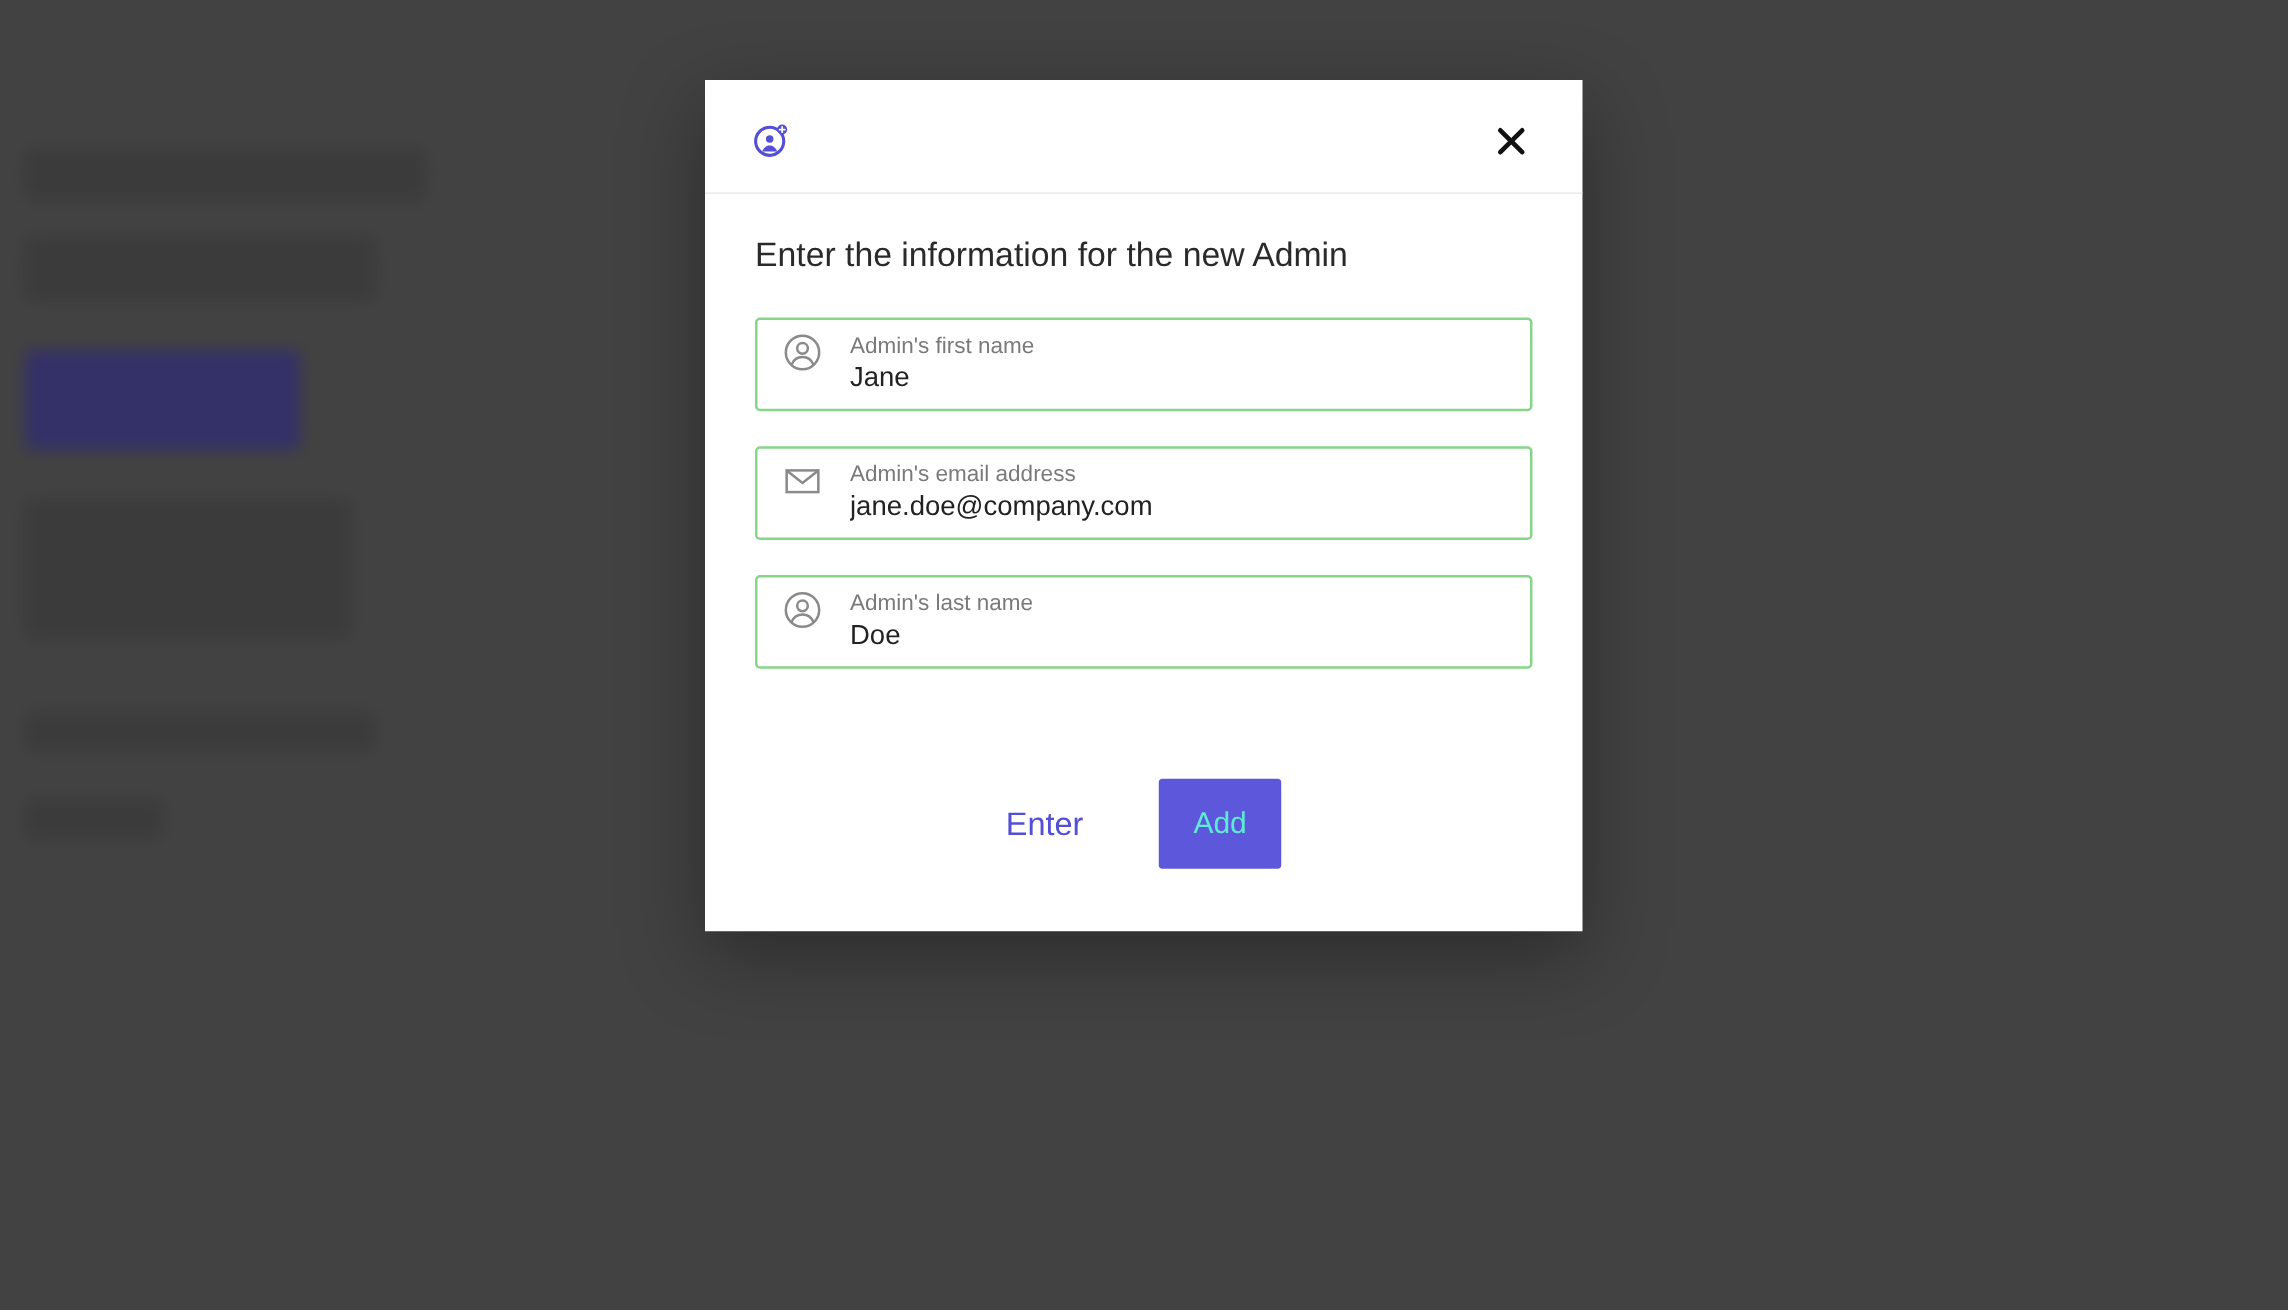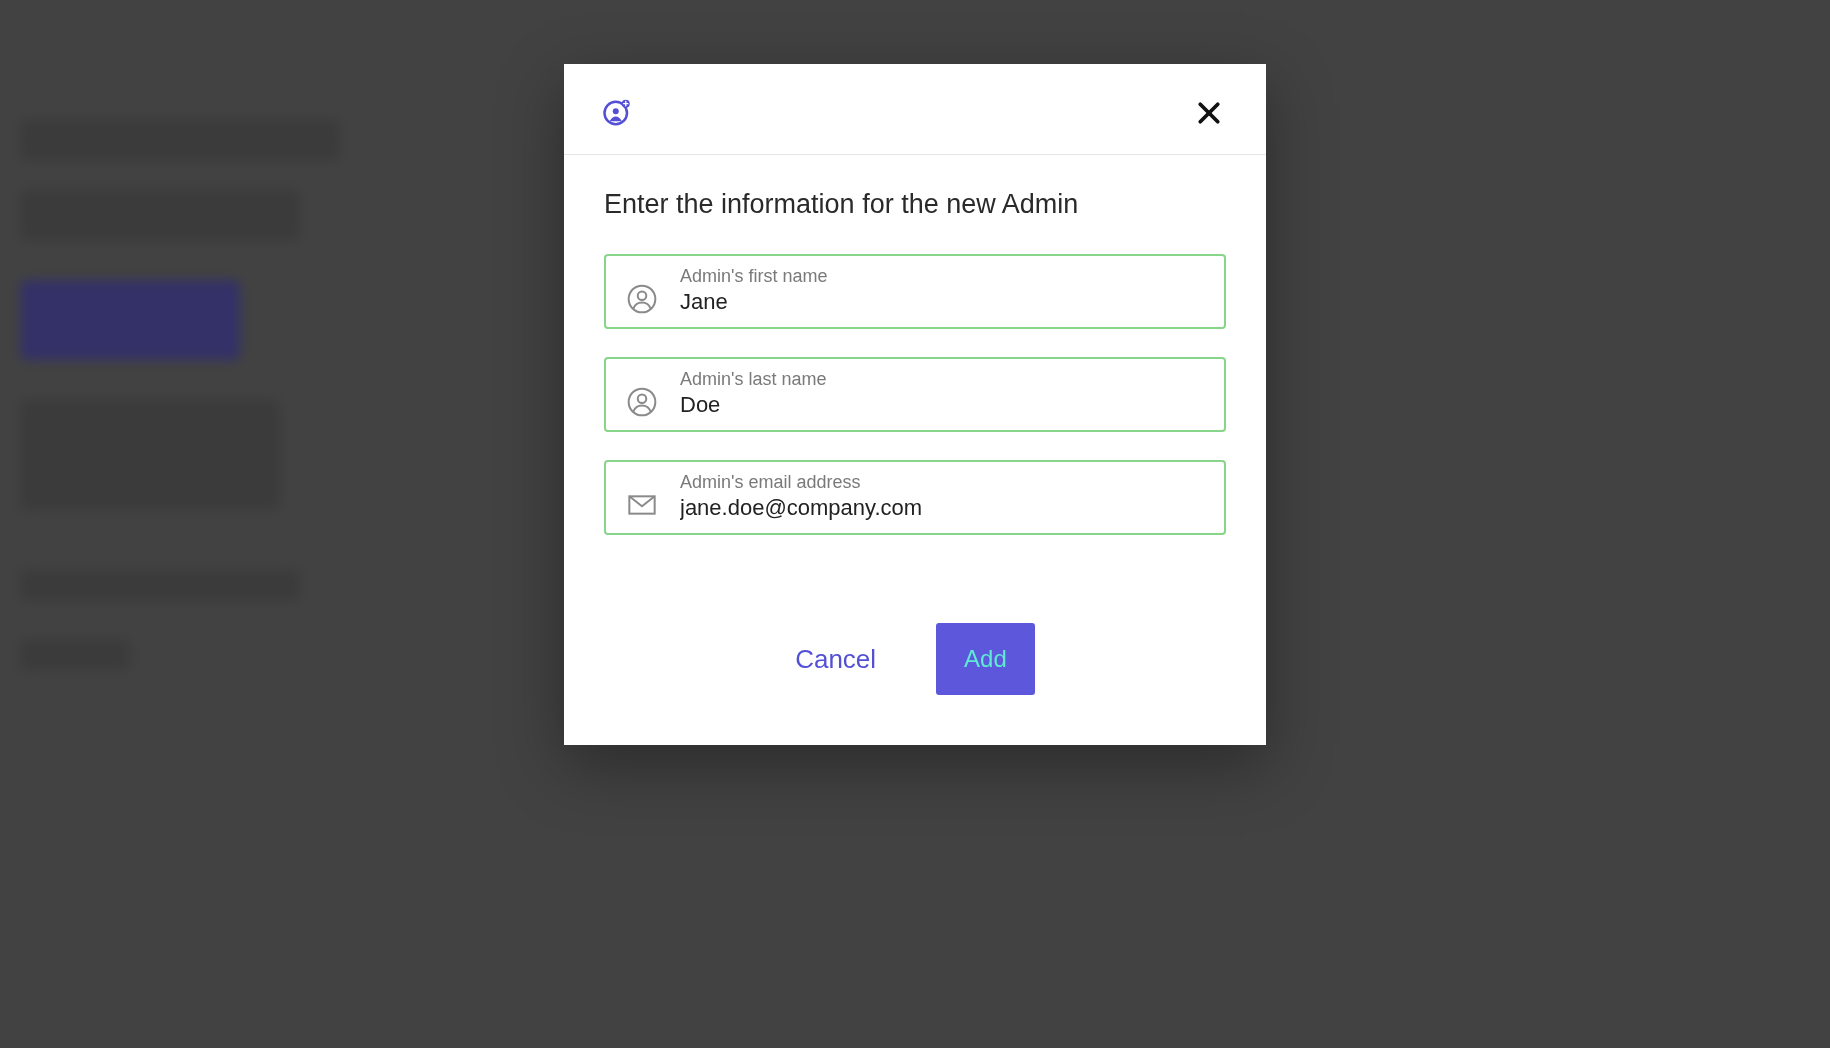--- a/index.html
+++ b/index.html
@@ -76,21 +76,21 @@
     .modal-title {
       font-size: 27px;
       font-weight: 400;
       color: #2a2a2a;
       margin-bottom: 34px;
     }
     .field {
       border: 2px solid #86d588;
       border-radius: 4px;
       display: flex;
-      align-items: flex-end;
+      align-items: flex-start;
       padding: 10px 18px 12px 20px;
       margin-bottom: 28px;
       gap: 22px;
     }
     .field-icon {
       color: #8a8a8a;
       flex: 0 0 auto;
       display: flex;
       align-items: center;
     }
@@ -190,42 +190,42 @@
       </span>
       <div class="field-content">
         <label class="field-label">Admin's first name</label>
         <input class="field-input" type="text" value="Jane" style="">
       </div>
     </div>
 
     <div class="field">
       <span class="field-icon">
         <svg viewBox="0 0 24 24" fill="none" stroke="currentColor" stroke-width="1.5">
+          <rect x="2.5" y="5.5" width="19" height="13"></rect>
+          <path d="M2.5 5.5 L12 13 L21.5 5.5"></path>
+        </svg>
+      </span>
+      <div class="field-content">
+        <label class="field-label">Admin's email address</label>
+        <input class="field-input" type="text" value="jane.doe@company.com" style="">
+      </div>
+    </div>
+
+    <div class="field">
+      <span class="field-icon">
+        <svg viewBox="0 0 24 24" fill="none" stroke="currentColor" stroke-width="1.5">
           <circle cx="12" cy="12" r="10"></circle>
           <circle cx="12" cy="9.5" r="3.2"></circle>
           <path d="M5.5 19.2c1.2-3 3.8-4.5 6.5-4.5s5.3 1.5 6.5 4.5"></path>
         </svg>
       </span>
       <div class="field-content">
         <label class="field-label">Admin's last name</label>
         <input class="field-input" type="text" value="Doe" style="">
       </div>
     </div>
-
-    <div class="field">
-      <span class="field-icon">
-        <svg viewBox="0 0 24 24" fill="none" stroke="currentColor" stroke-width="1.5">
-          <rect x="2.5" y="5.5" width="19" height="13"></rect>
-          <path d="M2.5 5.5 L12 13 L21.5 5.5"></path>
-        </svg>
-      </span>
-      <div class="field-content">
-        <label class="field-label">Admin's email address</label>
-        <input class="field-input" type="text" value="jane.doe@company.com" style="">
-      </div>
-    </div>
   </div>
 
   <div class="modal-footer">
-    <button class="cancel-btn">Cancel</button>
+    <button class="cancel-btn">Enter</button>
     <button class="add-btn">Add</button>
   </div>
 </div>
 
 </body></html>

